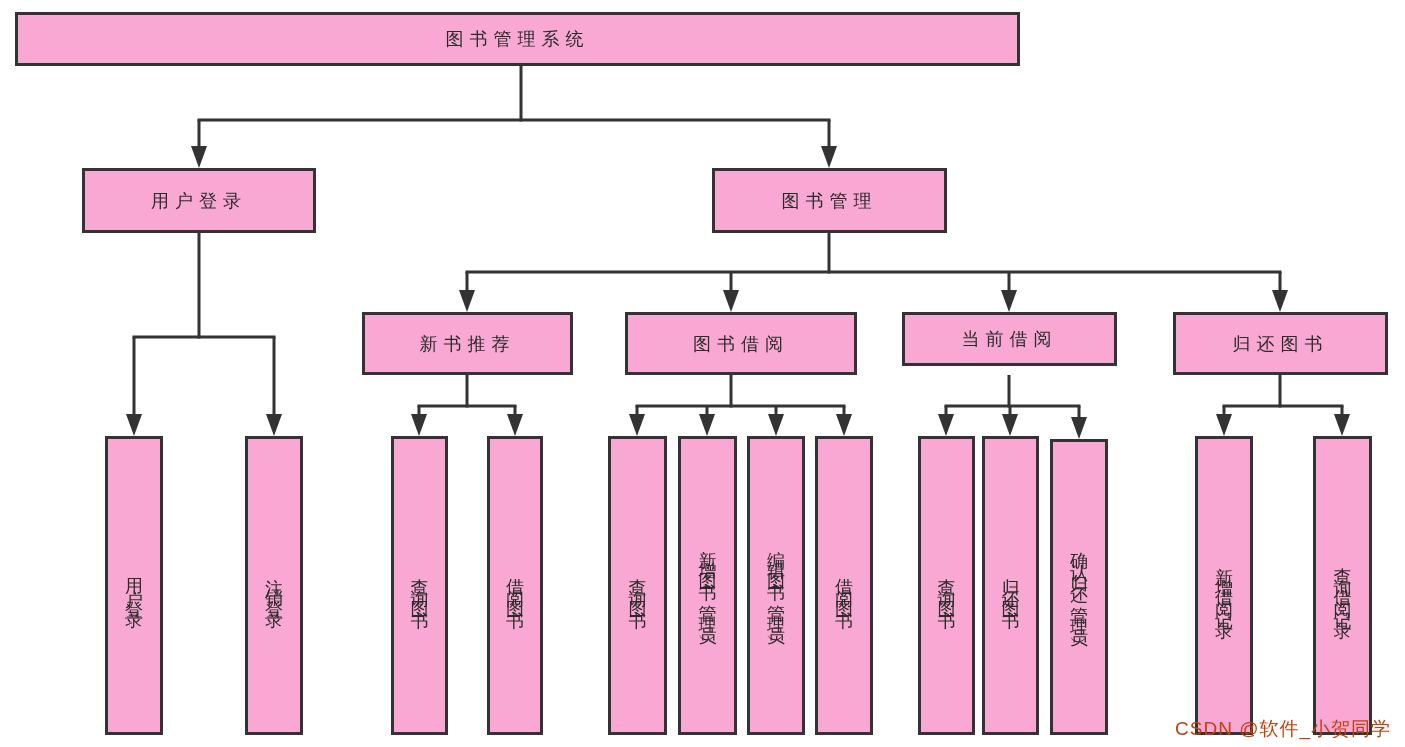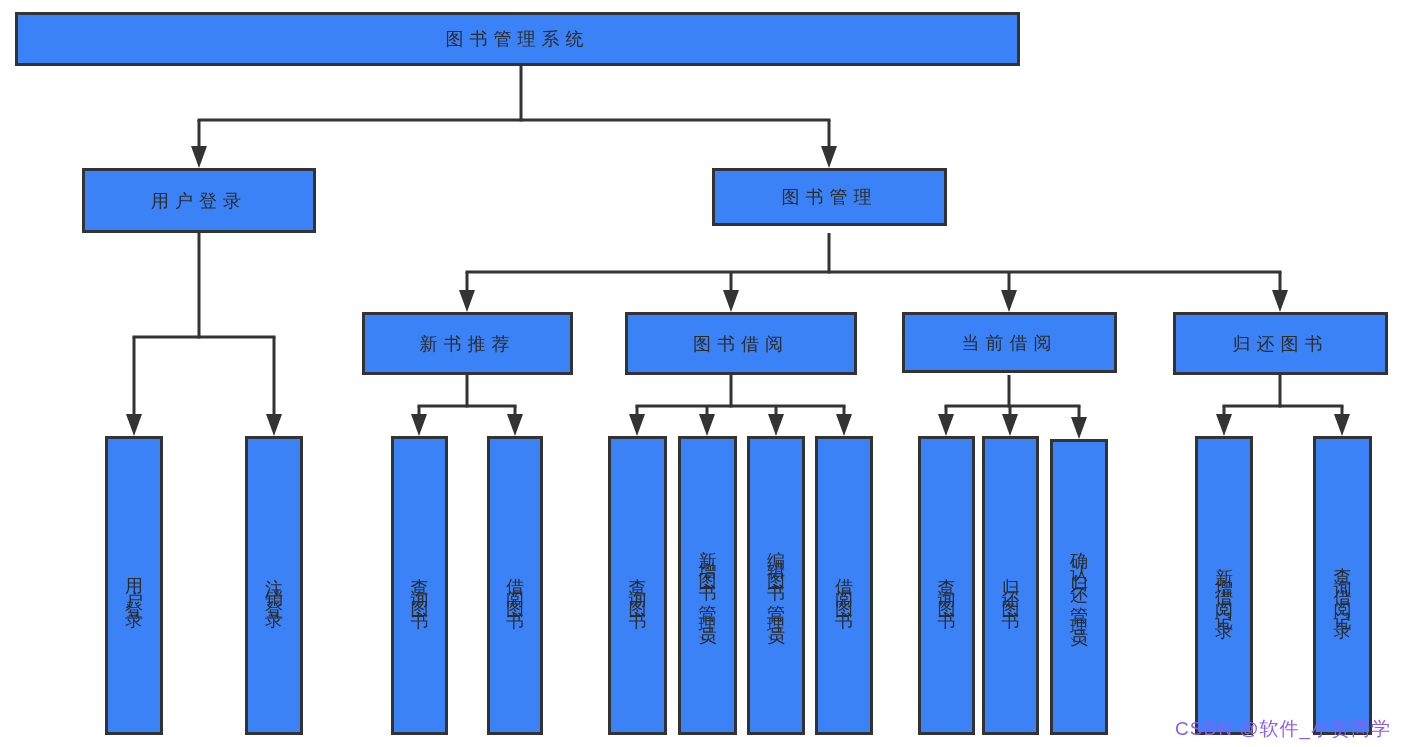--- a/index.html
+++ b/index.html
@@ -18,21 +18,21 @@
   #connectors {
     position: absolute;
     left: 0;
     top: 0;
     z-index: 0;
   }
   .node {
     position: absolute;
     box-sizing: border-box;
     border: 3px solid #333333;
-    background: #3b82f6;
+    background: #f9a8d4;
     display: flex;
     align-items: center;
     justify-content: center;
     z-index: 1;
   }
   .node .hlabel {
     font-size: 18px;
     letter-spacing: 6px;
     color: #2b2b2b;
     white-space: nowrap;
@@ -43,21 +43,21 @@
     font-size: 18px;
     letter-spacing: 11px;
     color: #2b2b2b;
     white-space: nowrap;
   }
   #watermark {
     position: absolute;
     right: 14px;
     top: 716px;
     font-size: 19px;
-    color: #8b5cf6;
+    color: #c2410c;
     letter-spacing: 1px;
     z-index: 3;
     white-space: nowrap;
   }
 </style>
 </head>
 <body>
 
 <div id="canvas">
 
@@ -134,31 +134,31 @@
     </g>
   </svg>
 
   <div class="node" style="left:15px; top:12px; width:1005px; height:54px">
     <span class="hlabel">图书管理系统</span>
   </div>
 
   <div class="node" style="left:82px; top:168px; width:234px; height:65px">
     <span class="hlabel">用户登录</span>
   </div>
-  <div class="node" style="left:712px; top:168px; width:235px; height:58px">
+  <div class="node" style="left:712px; top:168px; width:235px; height:65px">
     <span class="hlabel">图书管理</span>
   </div>
 
   <div class="node" style="left:362px; top:312px; width:211px; height:63px">
     <span class="hlabel">新书推荐</span>
   </div>
   <div class="node" style="left:625px; top:312px; width:232px; height:63px">
     <span class="hlabel">图书借阅</span>
   </div>
-  <div class="node" style="left:902px; top:312px; width:215px; height:61px">
+  <div class="node" style="left:902px; top:312px; width:215px; height:54px">
     <span class="hlabel">当前借阅</span>
   </div>
   <div class="node" style="left:1173px; top:312px; width:215px; height:63px">
     <span class="hlabel">归还图书</span>
   </div>
 
   <div class="node" style="left:105px; top:436px; width:58px; height:299px">
     <span class="vlabel">用户登录</span>
   </div>
   <div class="node" style="left:245px; top:436px; width:58px; height:299px">

